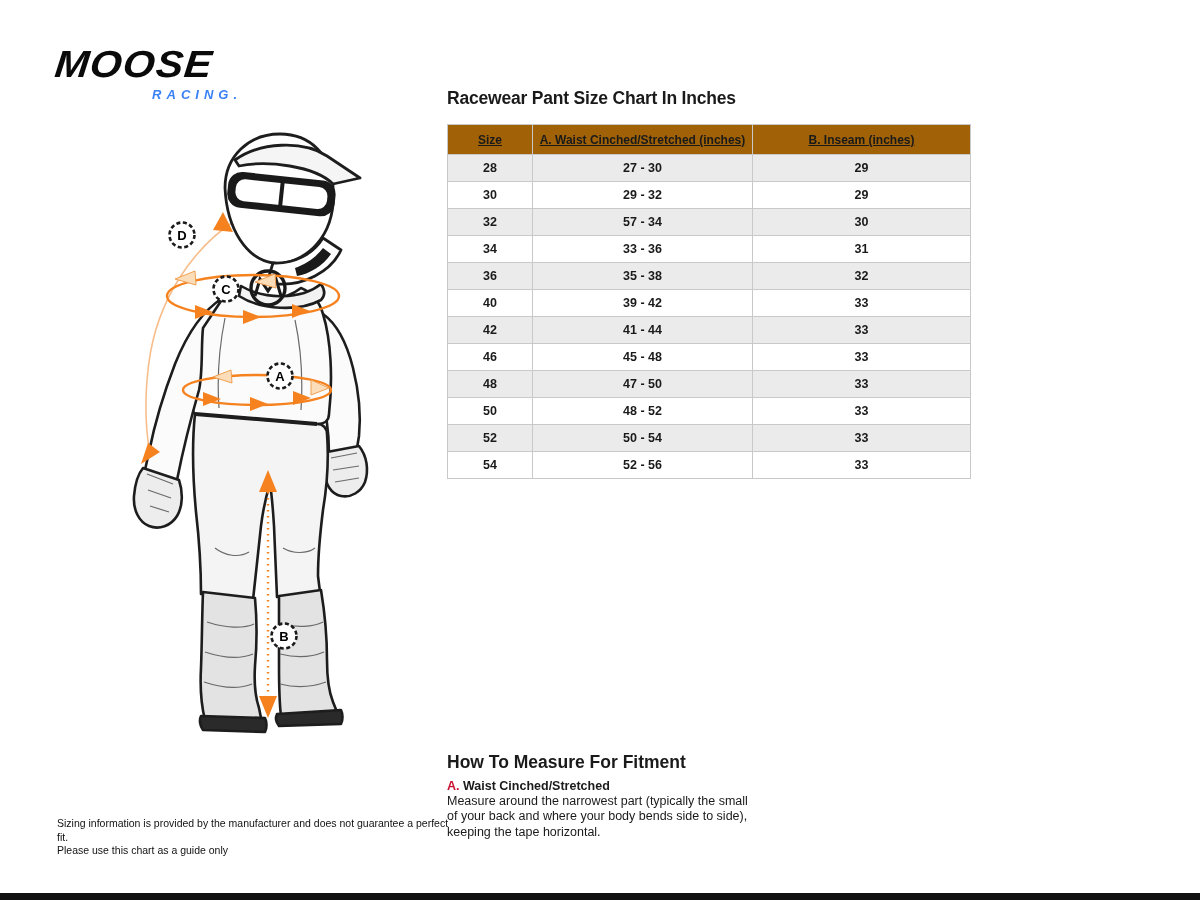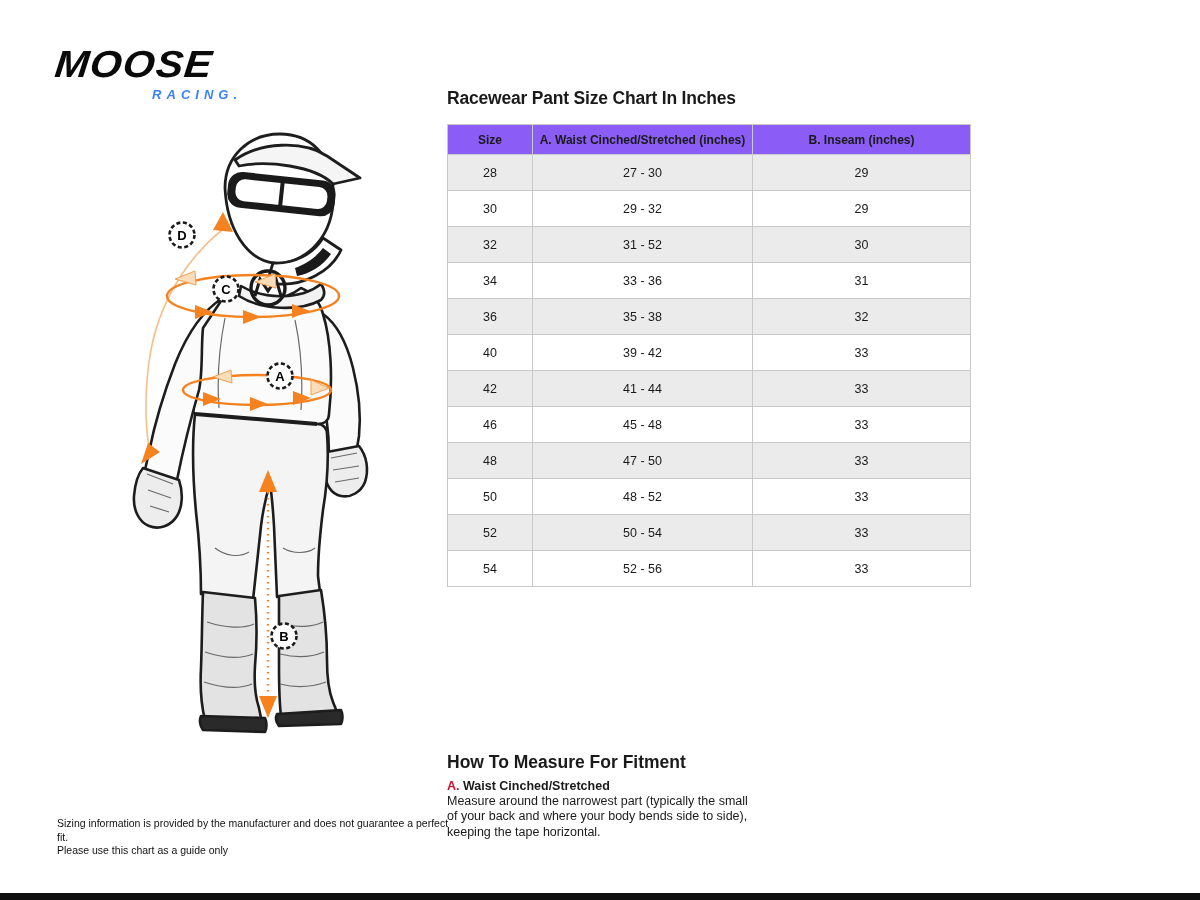--- a/index.html
+++ b/index.html
@@ -11,22 +11,22 @@
   .logo { position:absolute; left:55px; top:44px; width:195px; }
   .logo-moose { font-size:41px; font-weight:700; font-style:italic; letter-spacing:1px; transform:skewX(-6deg) scaleY(.92); color:#0a0a0a; line-height:1; }
   .logo-racing { font-size:13px; font-weight:700; font-style:italic; letter-spacing:5px; color:#3b82f6; text-align:right; padding-right:8px; margin-top:2px; }
 
   
   .rider { position:absolute; left:55px; top:118px; }
 
   
   .chart-title { position:absolute; left:447px; top:88px; font-size:17.5px; font-weight:700; letter-spacing:-.2px; }
   table.size-chart { position:absolute; left:447px; top:124px; width:523px; border-collapse:collapse; table-layout:fixed; border:1px solid #b9b9b9; }
-  table.size-chart th { background:#8b5cf6; font-size:12px; font-weight:700; height:30px; border:1px solid #c9c9c9; text-align:center; }
-  table.size-chart td { font-size:12.5px; font-weight:400; height:36px; border:1px solid #c9c9c9; text-align:center; background:#fff; }
+  table.size-chart th { background:#a16207; font-size:12px; font-weight:700; height:30px; border:1px solid #c9c9c9; text-align:center;text-decoration:underline; }
+  table.size-chart td { font-size:12.5px; font-weight:700; height:27px; border:1px solid #c9c9c9; text-align:center; background:#fff; }
   table.size-chart tr:nth-child(odd) td { background:#ebebeb; }
   table.size-chart col.c-size { width:85px; }
   table.size-chart col.c-waist { width:220px; }
   table.size-chart col.c-inseam { width:218px; }
 
   
   .htm-title { position:absolute; left:447px; top:752px; font-size:17.5px; font-weight:700; }
   .htm-col { position:absolute; top:779px; width:312px; }
   .htm-col.a { left:447px; }
   .htm-col.b { left:775px; }
@@ -163,21 +163,21 @@
           <td>27 - 30</td>
           <td>29</td>
         </tr>
         <tr>
           <td>30</td>
           <td>29 - 32</td>
           <td>29</td>
         </tr>
         <tr>
           <td>32</td>
-          <td>31 - 52</td>
+          <td>57 - 34</td>
           <td>30</td>
         </tr>
         <tr>
           <td>34</td>
           <td>33 - 36</td>
           <td>31</td>
         </tr>
         <tr>
           <td>36</td>
           <td>35 - 38</td>

